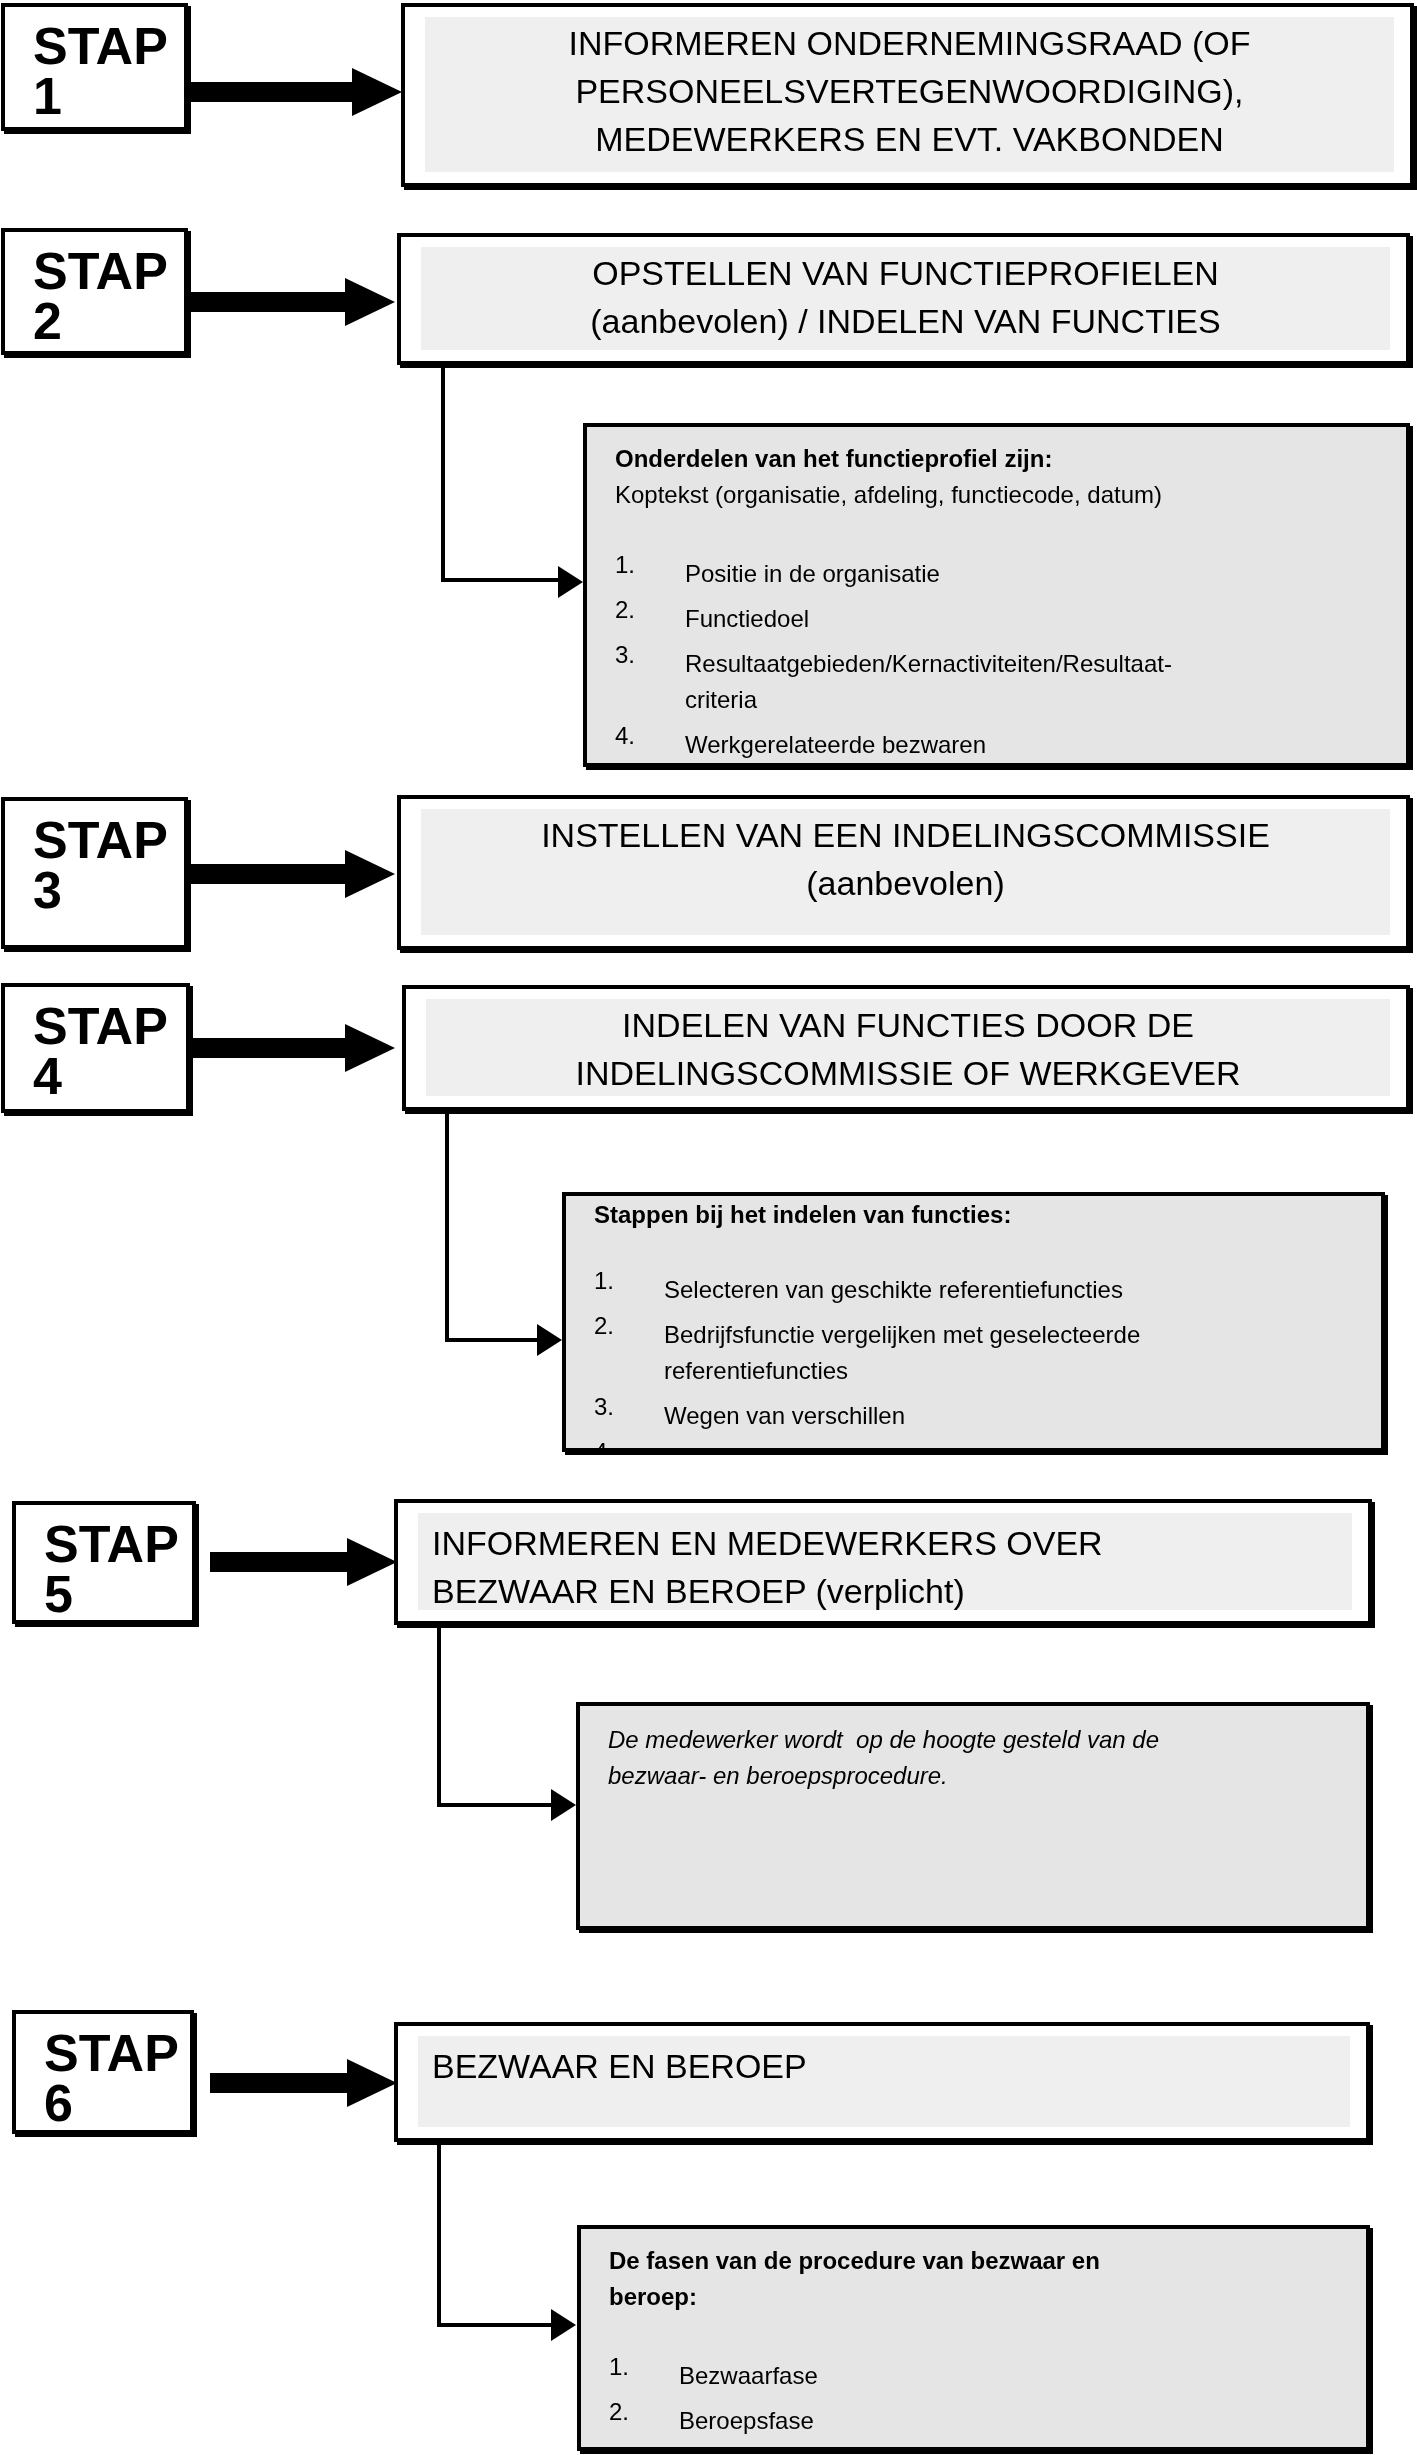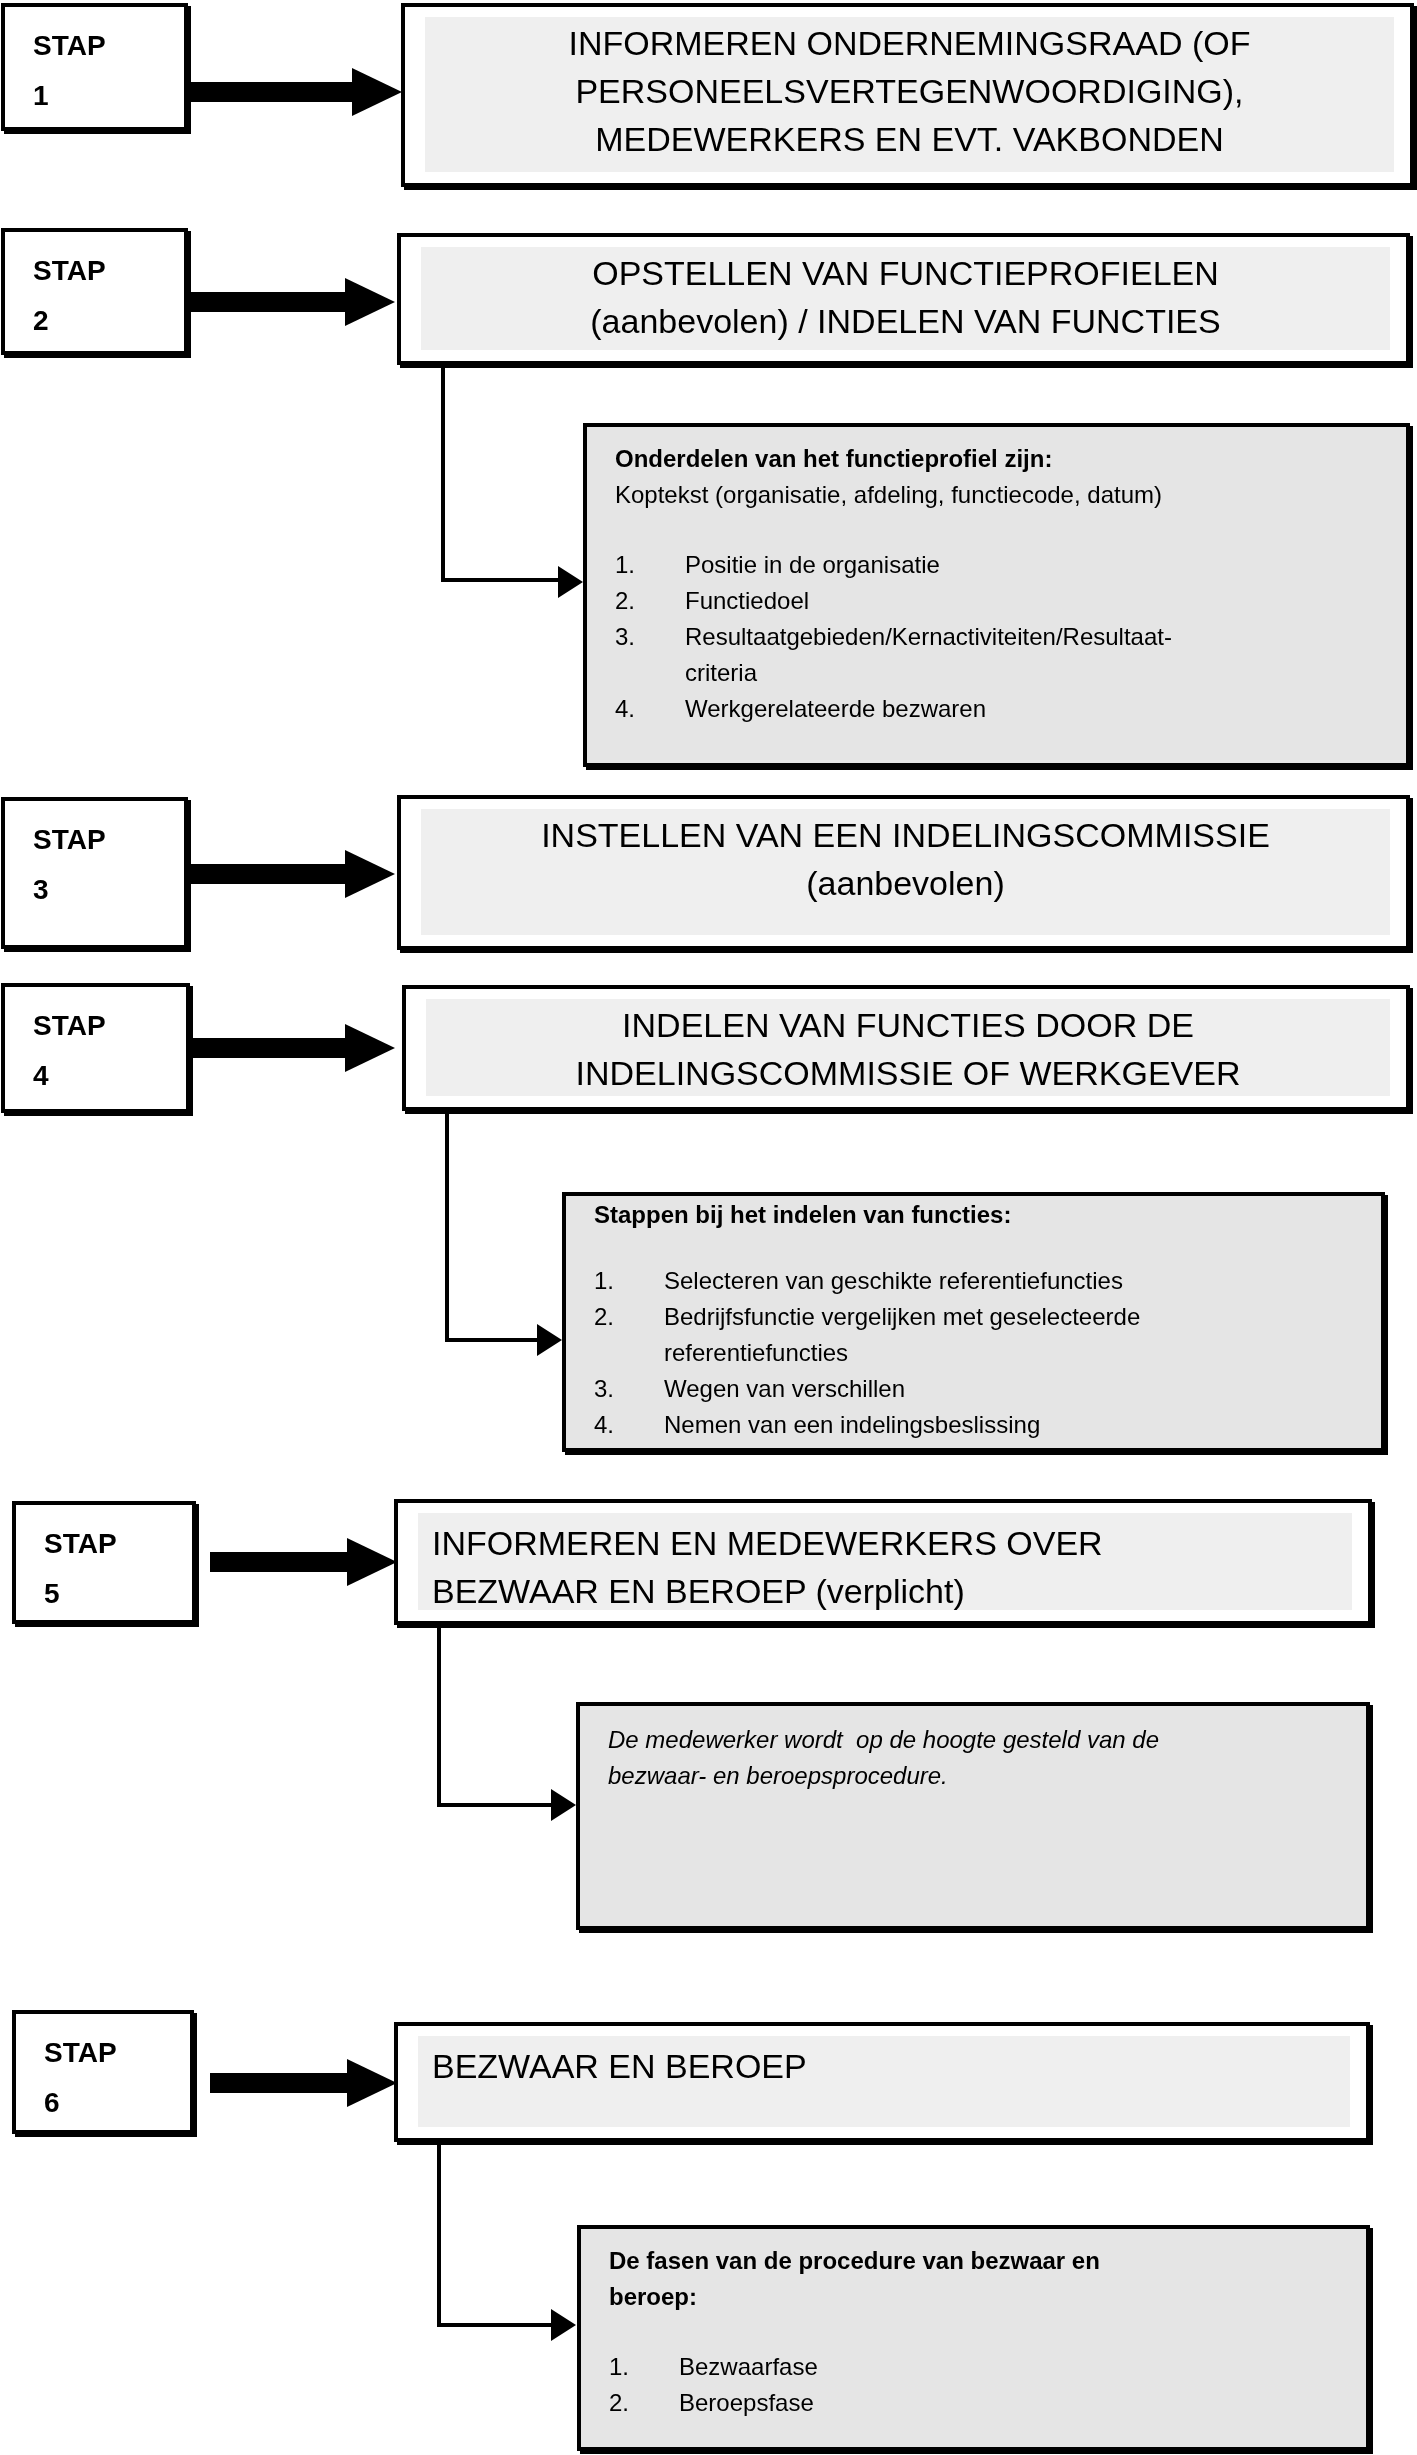--- a/index.html
+++ b/index.html
@@ -6,21 +6,21 @@
   .canvas {
     position:relative; width:1417px; height:2455px; background:#ffffff;
     font-family:"Liberation Sans", sans-serif; color:#000;
     overflow:hidden;
   }
 
   
   .stapbox {
     position:absolute; background:#fff; border:4px solid #000;
     box-shadow:3px 3px 0 #000; box-sizing:border-box;
-    font-weight:bold; font-size:28px; line-height:50px;
+    font-weight:bold; font-size:52px; line-height:50px;
     padding:14px 0 0 28px;
   }
   #stap1 { left:1px;  top:3px;    width:187px; height:128px; }
   #stap2 { left:1px;  top:228px;  width:187px; height:127px; }
   #stap3 { left:1px;  top:797px;  width:187px; height:152px; }
   #stap4 { left:1px;  top:983px;  width:189px; height:130px; }
   #stap5 { left:12px; top:1501px; width:184px; height:123px; }
   #stap6 { left:12px; top:2010px; width:182px; height:124px; }
 
   
@@ -52,21 +52,21 @@
   #sub4 { left:562px; top:1192px; width:823px; height:260px; padding-top:1px; }
   #sub5 { left:576px; top:1702px; width:794px; height:228px; padding-top:16px; }
   #sub6 { left:577px; top:2225px; width:793px; height:226px; }
   .heading { font-weight:bold; white-space:pre-line; }
   .plain   { white-space:pre-line; }
   .prewrap { white-space:pre-wrap;font-style:italic; }
   .spacer  { height:34px; }
   .spacer-sm { height:30px; }
   .li { display:flex; }
   .li .num { width:70px; flex:none; }
-  .li .txt { flex:1; white-space:pre-line; }
+  .li .txt { flex:1; white-space:pre-line;margin-top:9px; }
 
   
   .harrow-shaft { position:absolute; background:#000; height:20px; }
   .harrow-head  { position:absolute; width:0; height:0;
                   border-top:24px solid transparent; border-bottom:24px solid transparent;
                   border-left:50px solid #000; }
   #a1s { left:190px; top:82px;   width:162px; } #a1h { left:352px; top:68px; }
   #a2s { left:190px; top:292px;  width:155px; } #a2h { left:345px; top:278px; }
   #a3s { left:190px; top:864px;  width:155px; } #a3h { left:345px; top:850px; }
   #a4s { left:192px; top:1038px; width:153px; } #a4h { left:345px; top:1024px; }

